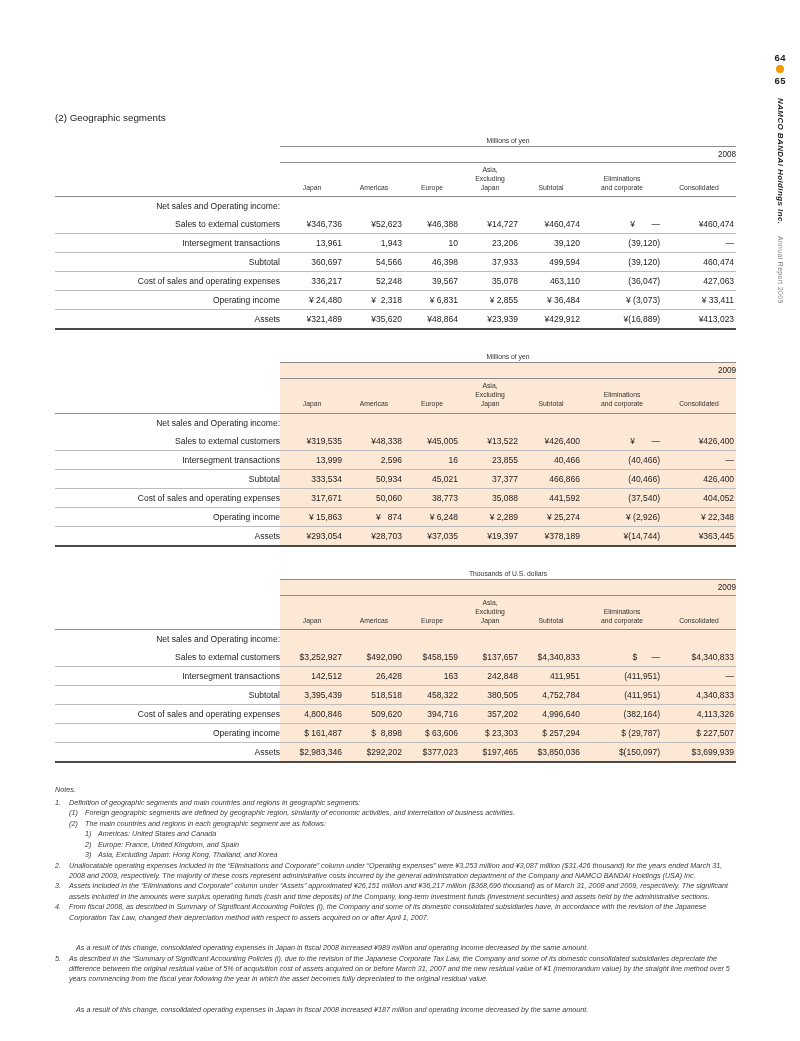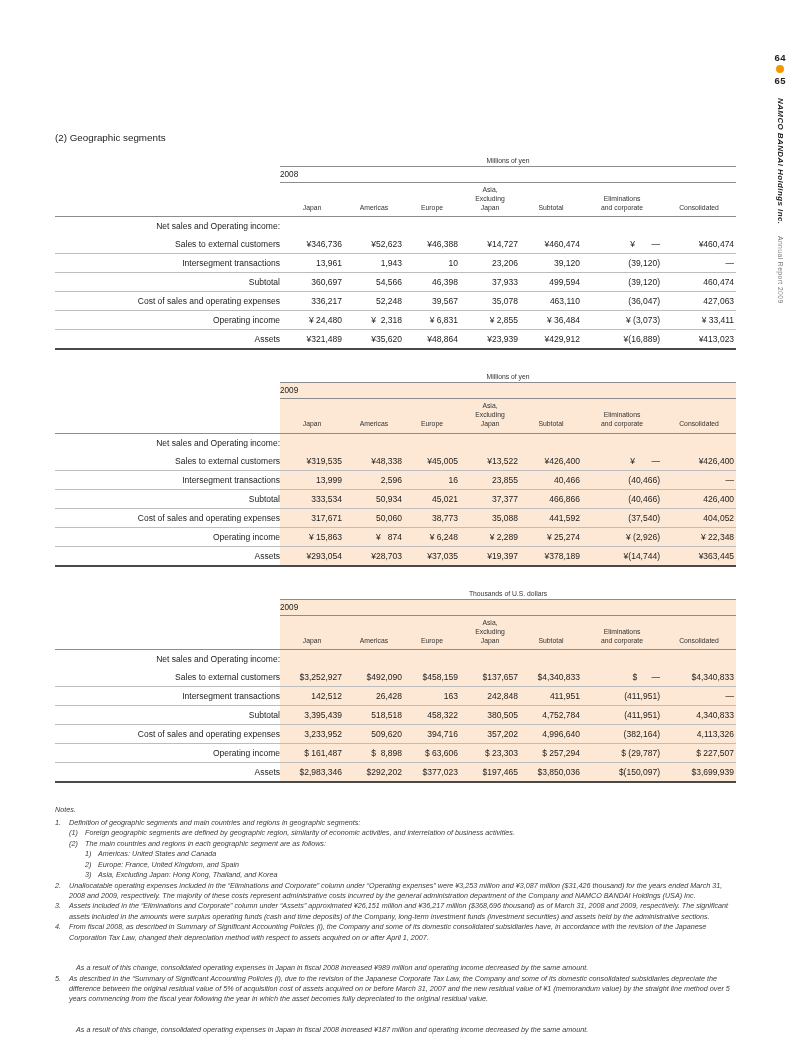--- a/index.html
+++ b/index.html
@@ -15,27 +15,27 @@
   .side{
     position:absolute;top:52px;right:14px;
     display:flex;flex-direction:column;align-items:center;gap:12px;
   }
   .pagenos{display:flex;flex-direction:column;align-items:center;gap:2px;
     font-size:9.5px;font-weight:bold;color:#222;letter-spacing:0.5px;}
   .dot{width:8px;height:8px;border-radius:50%;background:var(--accent,#f39800);}
   .company{writing-mode:vertical-rl;font-size:8px;font-weight:bold;font-style:italic;color:#1a1a1a;letter-spacing:0.4px;}
   .report{writing-mode:vertical-rl;font-size:6.8px;color:#7a7a7a;letter-spacing:0.4px;}
   
-  .content{position:absolute;left:55px;top:132px;width:681px;}
+  .content{position:absolute;left:55px;top:112px;width:681px;}
   .title{font-size:9.8px;color:#1c1c1c;margin:0 0 13px 0;}
   
   table.seg{border-collapse:collapse;table-layout:fixed;width:681px;margin-bottom:22px;}
   table.seg td, table.seg th{overflow:hidden;}
   .unit{font-size:6.8px;text-align:center;color:#333;padding:1px 0 2px;border-bottom:1px solid #8c8c8c;}
-  .year{font-size:8.2px;text-align:left;color:#1c1c1c;padding:3px 0;border-bottom:1px solid #8c8c8c;}
+  .year{font-size:8.2px;text-align:right;color:#1c1c1c;padding:3px 0;border-bottom:1px solid #8c8c8c;}
   .hb{border-bottom:1px solid #8c8c8c;}
   th.colh{font-weight:normal;font-size:6.8px;color:#333;text-align:center;
     vertical-align:bottom;padding:3px 1px 4px;white-space:pre-line;line-height:1.3;}
   td.rl{font-size:8.5px;color:#1c1c1c;text-align:right;padding:4px 0;white-space:nowrap;}
   td.rl.ind{padding-left:9px;}
   td.num{font-size:8.5px;color:#1c1c1c;text-align:right;padding:4px 2px;white-space:nowrap;}
   tr.r-data td{border-bottom:1px solid #bdbdbd;}
   tr.r-section td{border-bottom:none;}
   tr.r-total td{border-bottom:2px solid #4a4a4a;}
   
@@ -355,21 +355,21 @@
               <td class="num">3,395,439</td>
               <td class="num">518,518</td>
               <td class="num">458,322</td>
               <td class="num">380,505</td>
               <td class="num">4,752,784</td>
               <td class="num">(411,951)</td>
               <td class="num">4,340,833</td>
             </tr>
             <tr class="r-data">
               <td class="rl ind">Cost of sales and operating expenses</td>
-              <td class="num">3,233,952</td>
+              <td class="num">4,800,846</td>
               <td class="num">509,620</td>
               <td class="num">394,716</td>
               <td class="num">357,202</td>
               <td class="num">4,996,640</td>
               <td class="num">(382,164)</td>
               <td class="num">4,113,326</td>
             </tr>
             <tr class="r-data">
               <td class="rl ind">Operating income</td>
               <td class="num">$&nbsp;161,487</td>

